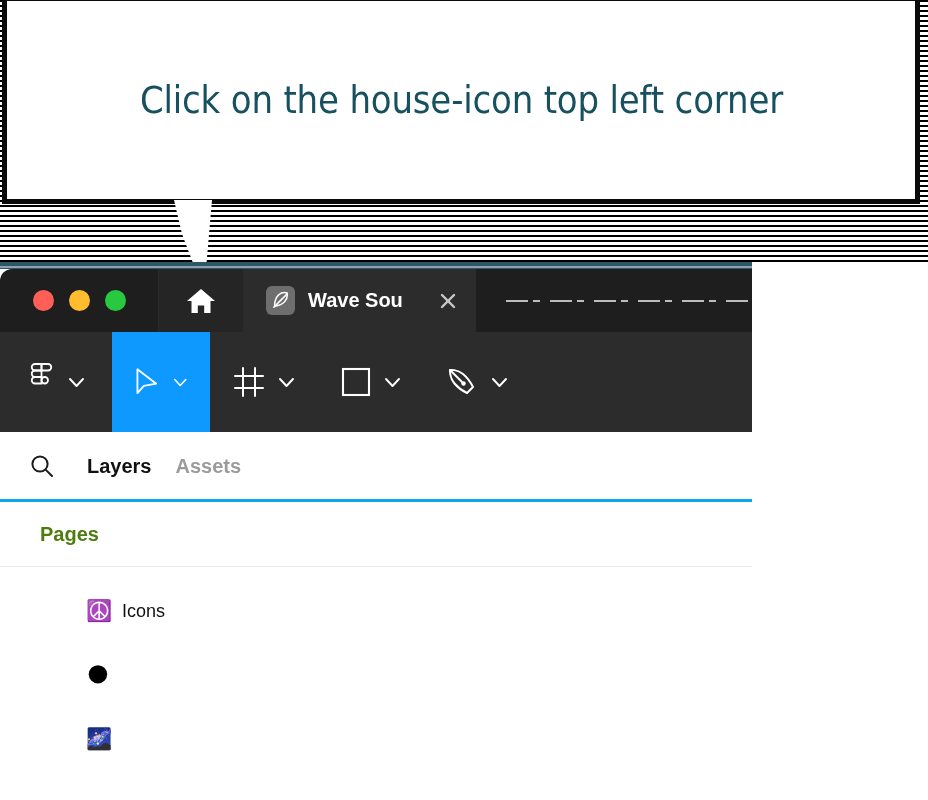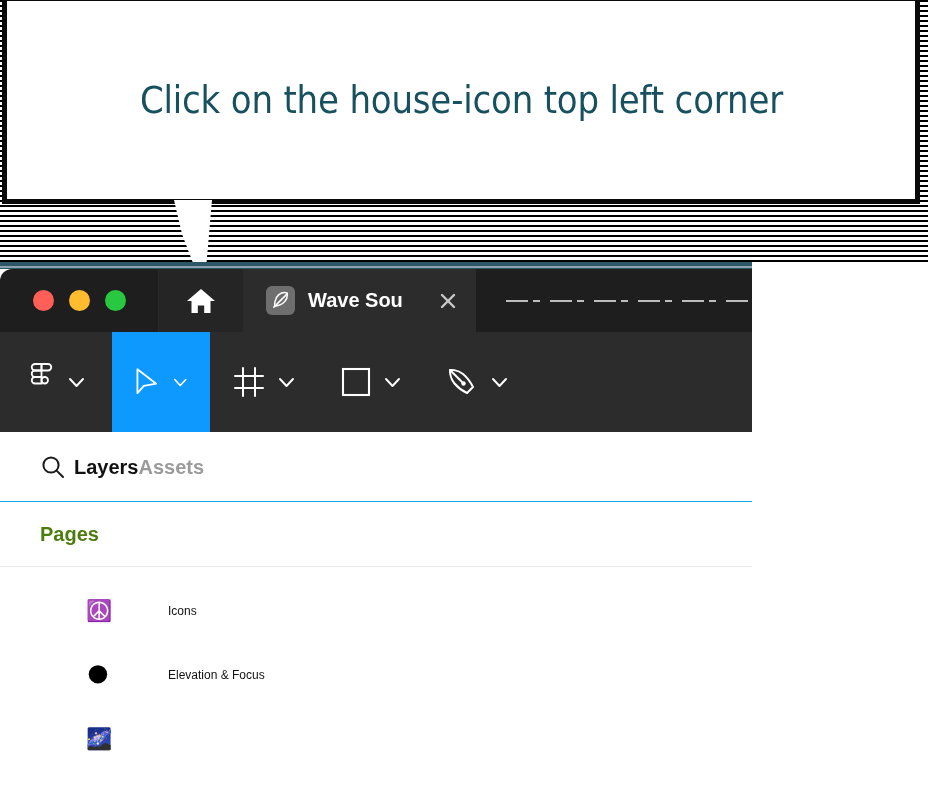--- a/index.html
+++ b/index.html
@@ -229,23 +229,24 @@
     left: 0;
     top: 170px;
     width: 928px;
     height: 368px;
     background: #ffffff;
   }
   #panel-tabs {
     height: 70px;
     display: flex;
     align-items: center;
-    padding-left: 40px;
-    box-sizing: border-box;
-    border-bottom: 1px solid #0ea5e9;
+    gap: 24px;
+    padding-left: 29px;
+    box-sizing: border-box;
+    border-bottom: 3px solid #0ea5e9;
   }
   #panel-search-icon {
     display: flex;
     align-items: center;
     justify-content: center;
     color: #1a1a1a;
     margin-right: 8px;
   }
   .panel-tab {
     font-size: 20px;
@@ -281,23 +282,22 @@
   }
   .page-emoji {
     font-size: 21px;
     line-height: 1;
     width: 24px;
     text-align: center;
     flex: none;
     font-family: "DejaVu Sans", sans-serif;
   }
   .page-label {
-    font-size: 12px;
+    font-size: 18px;
     color: #111111;
-    margin-left: 46px;
   }
 </style>
 </head>
 <body>
 
 <div id="backdrop"></div>
 
 <div id="callout">
   <div id="callout-text">Click on the house-icon top left corner</div>
 </div>
@@ -426,20 +426,19 @@
       <div id="pages-title">Pages</div>
     </div>
 
     <div id="pages-list">
       <div class="page-item">
         <span class="page-emoji">☮️</span>
         <span class="page-label">Icons</span>
       </div>
       <div class="page-item">
         <span class="page-emoji">🌑</span>
-        <span class="page-label">Elevation &amp; Focus</span>
       </div>
       <div class="page-item">
         <span class="page-emoji">🌌</span>
       </div>
     </div>
   </div>
 </div>
 
 </body></html>

